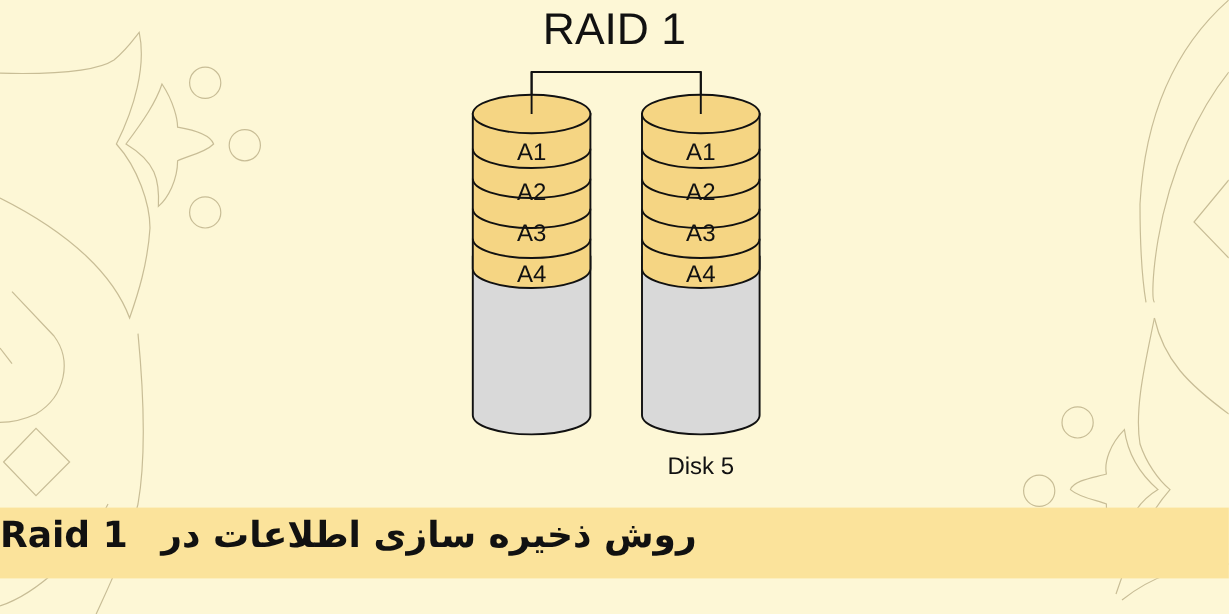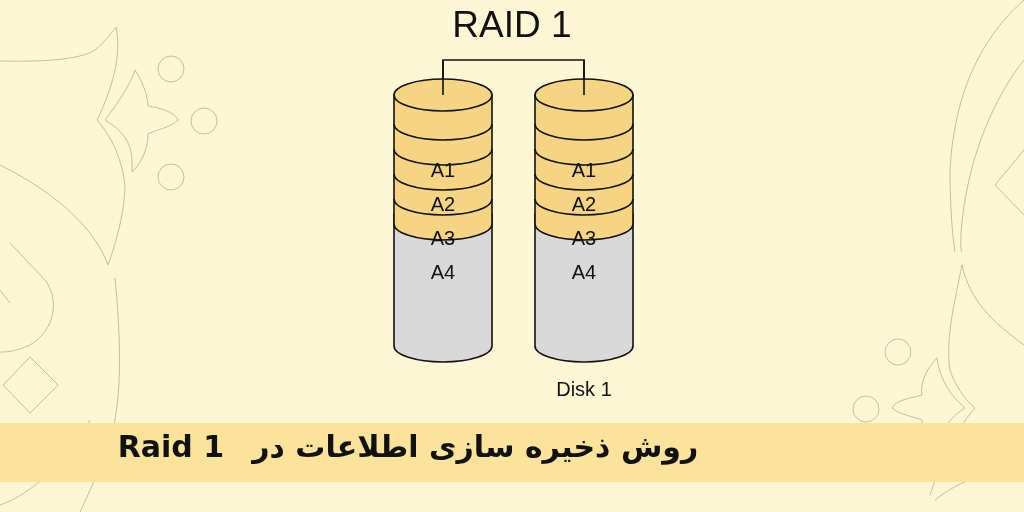--- a/index.html
+++ b/index.html
@@ -12,31 +12,31 @@
   .band {
     position: absolute; left: 0; top: 423px; width: 1024px; height: 59px;
     background: #fbe39b;
   }
   .diagram { position: absolute; left: 0; top: 0; width: 1024px; height: 512px; }
   .title {
     position: absolute; left: 0; width: 1024px; top: 4px; text-align: center;
     font-size: 37px; color: #111; letter-spacing: 0px;
   }
   .caption {
-    position: absolute; top: 429px; left: 0; width: 816px; text-align: center;
+    position: absolute; top: 429px; left: 0; width: 816px; 
     font-size: 30px; font-weight: bold; color: #111;
     font-family: "DejaVu Sans", sans-serif;
   }
   .caption .cap-text { direction: rtl; unicode-bidi: isolate; }
   .caption .cap-en { margin-right: 22px; }
   .disk-label {
     position: absolute; top: 378px; font-size: 20px; color: #111; width: 120px; text-align: center;
   }
   .layer-label {
-    position: absolute; width: 98px; text-align: center; font-size: 20px; color: #111; margin-top: 43px;
+    position: absolute; width: 98px; text-align: center; font-size: 20px; color: #111;
   }
 </style>
 </head>
 <body>
 
 <svg class="bg-deco" viewBox="0 0 1024 512" xmlns="http://www.w3.org/2000/svg">
   <g fill="none" stroke="#c8bd96" stroke-width="1">
 
     <path d="M0 61 C40 62 80 60 95 50 C105 42 112 32 116 27 C122 55 112 90 97 120 C115 140 125 170 125 190 C123 220 115 245 108 265 C95 230 60 195 0 165"></path>
     <path d="M105 120 C120 100 130 85 135 70 C145 85 148 100 148 106 C160 108 175 112 178 120 C170 128 155 130 148 134 C148 150 140 165 132 172 C133 150 130 135 105 120 Z"></path>
@@ -97,19 +97,19 @@
   <div class="layer-label" style="left:394px;top:116px">A1</div>
   <div class="layer-label" style="left:394px;top:150px">A2</div>
   <div class="layer-label" style="left:394px;top:184px">A3</div>
   <div class="layer-label" style="left:394px;top:218px">A4</div>
 
   <div class="layer-label" style="left:535px;top:116px">A1</div>
   <div class="layer-label" style="left:535px;top:150px">A2</div>
   <div class="layer-label" style="left:535px;top:184px">A3</div>
   <div class="layer-label" style="left:535px;top:218px">A4</div>
 
-  <div class="disk-label" style="left:524px">Disk 1</div>
+  <div class="disk-label" style="left:524px">Disk 5</div>
 </div>
 
 <div class="caption">
   <span class="cap-en" style="float: none; margin-right: 28px;">Raid 1</span><span class="cap-text">روش ذخیره سازی اطلاعات در</span>
   
 </div>
 
 </body></html>

